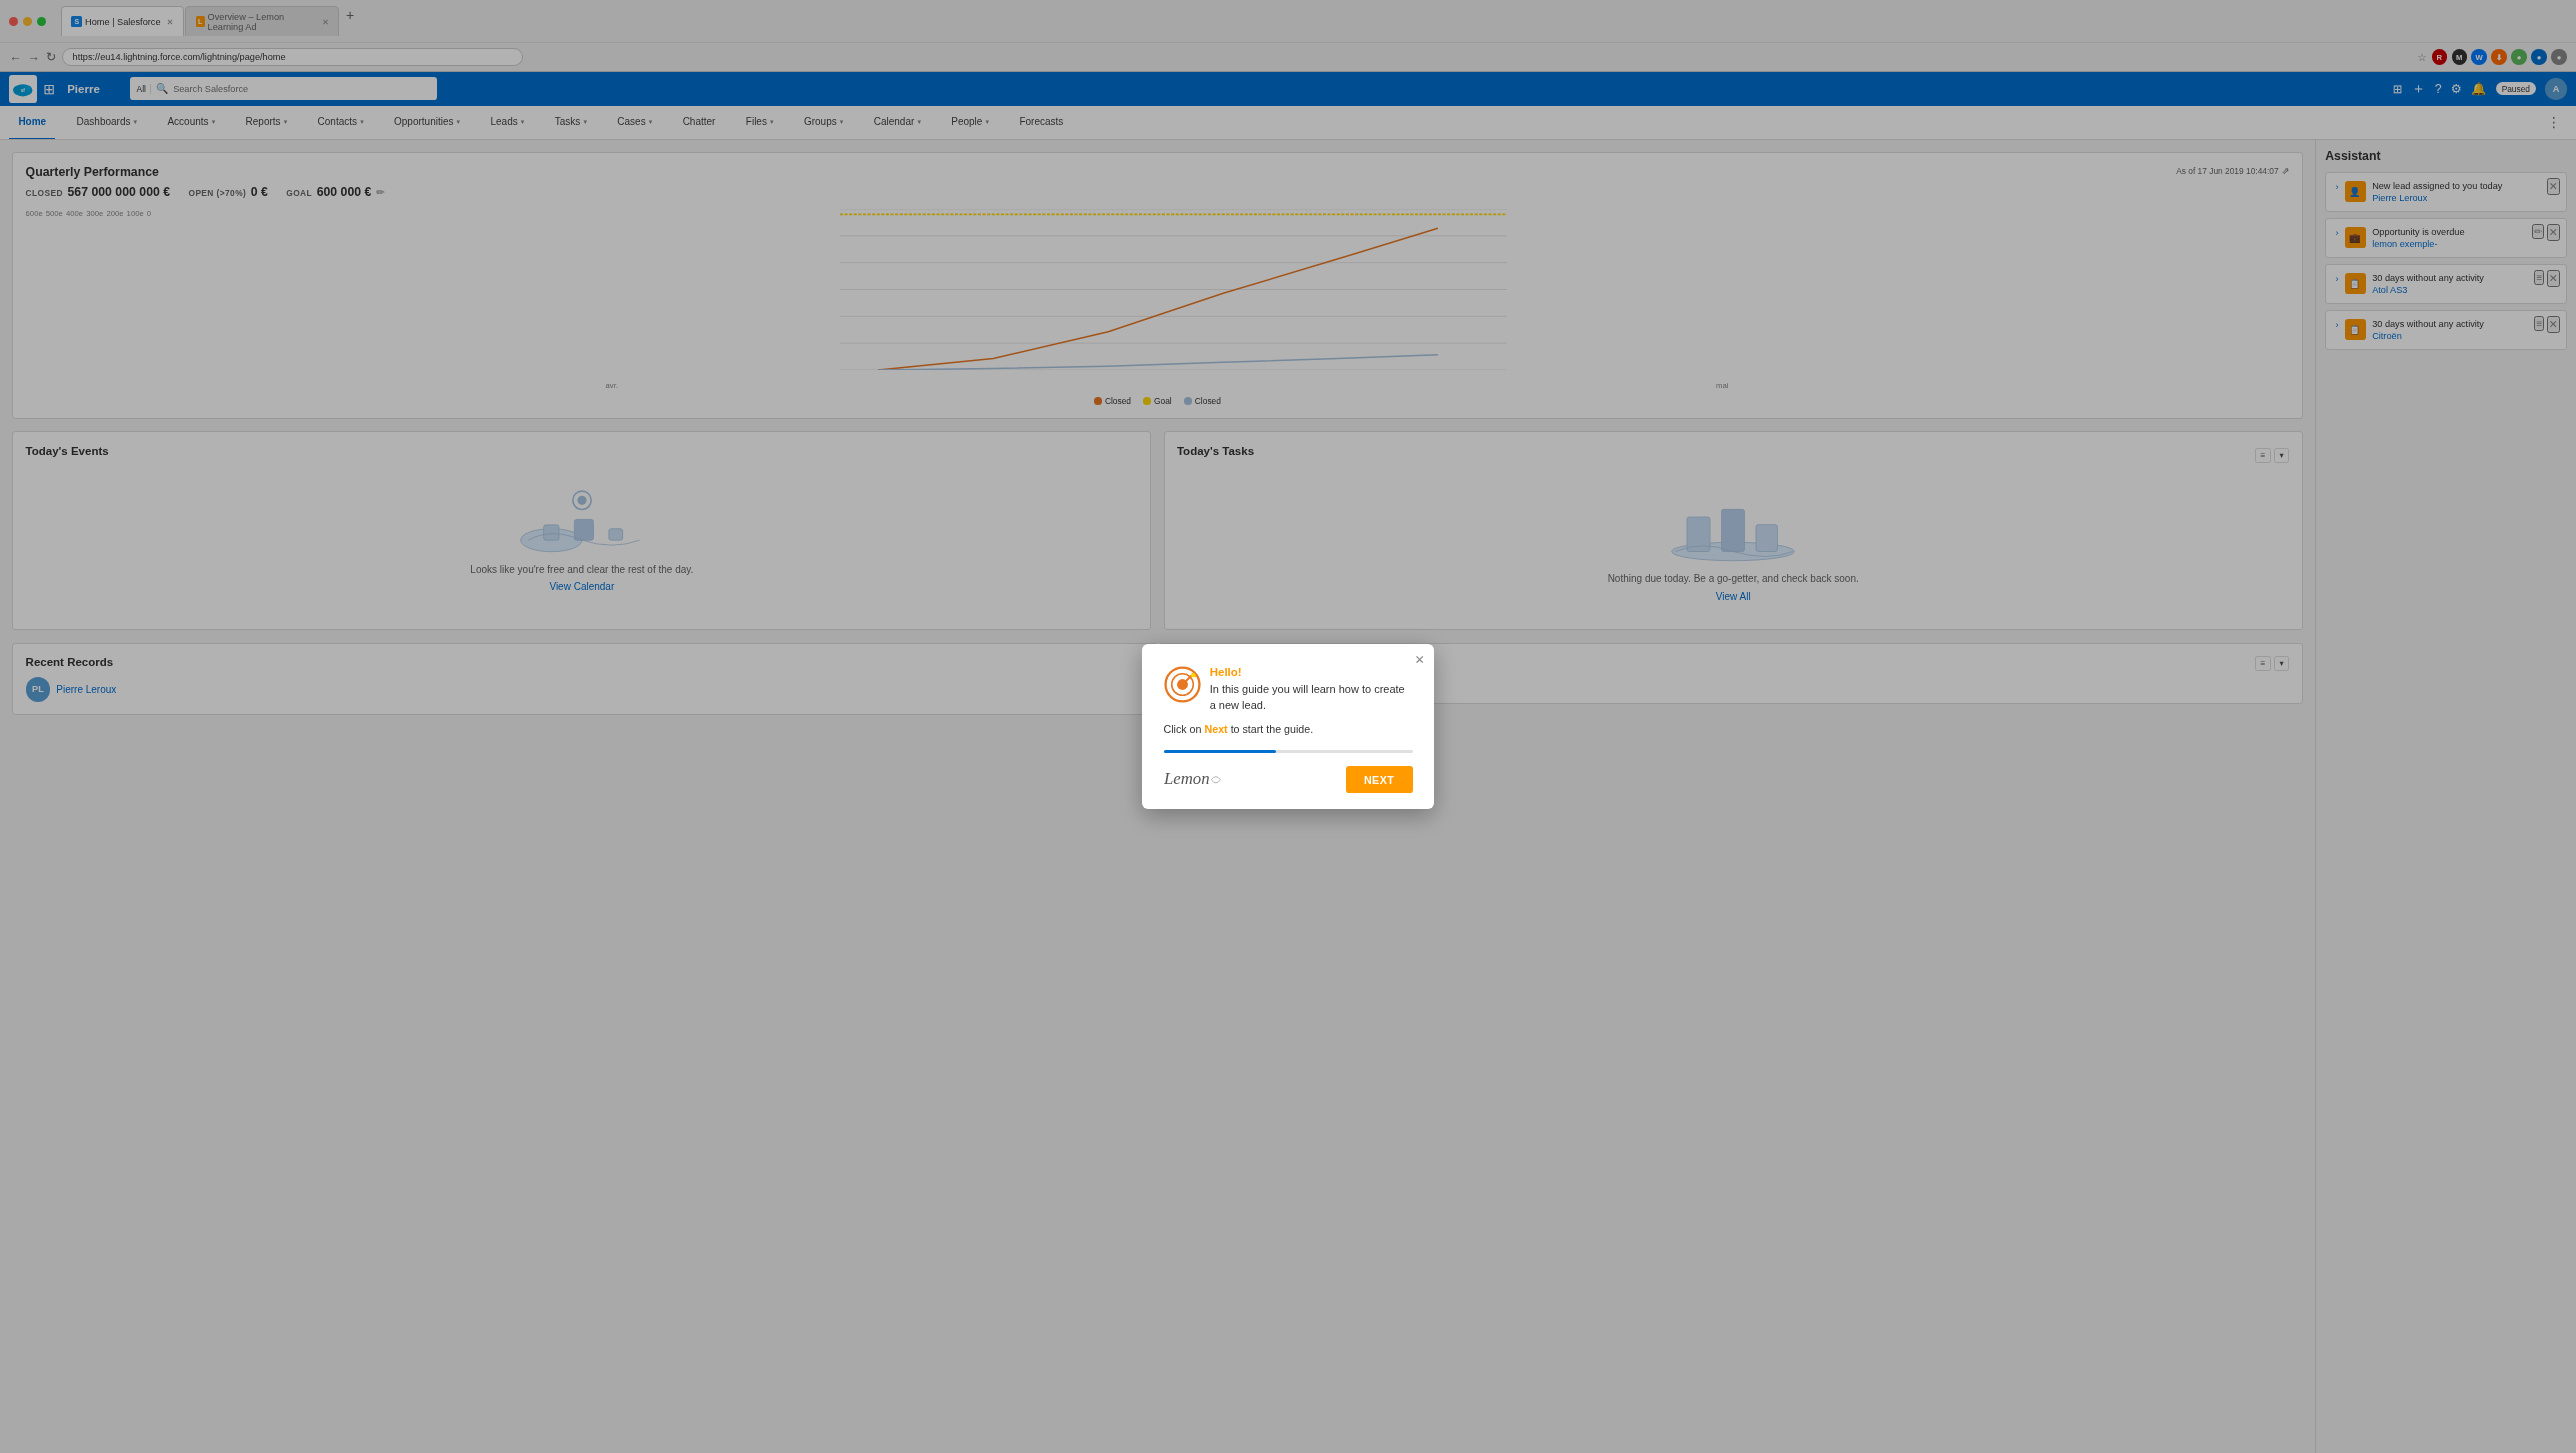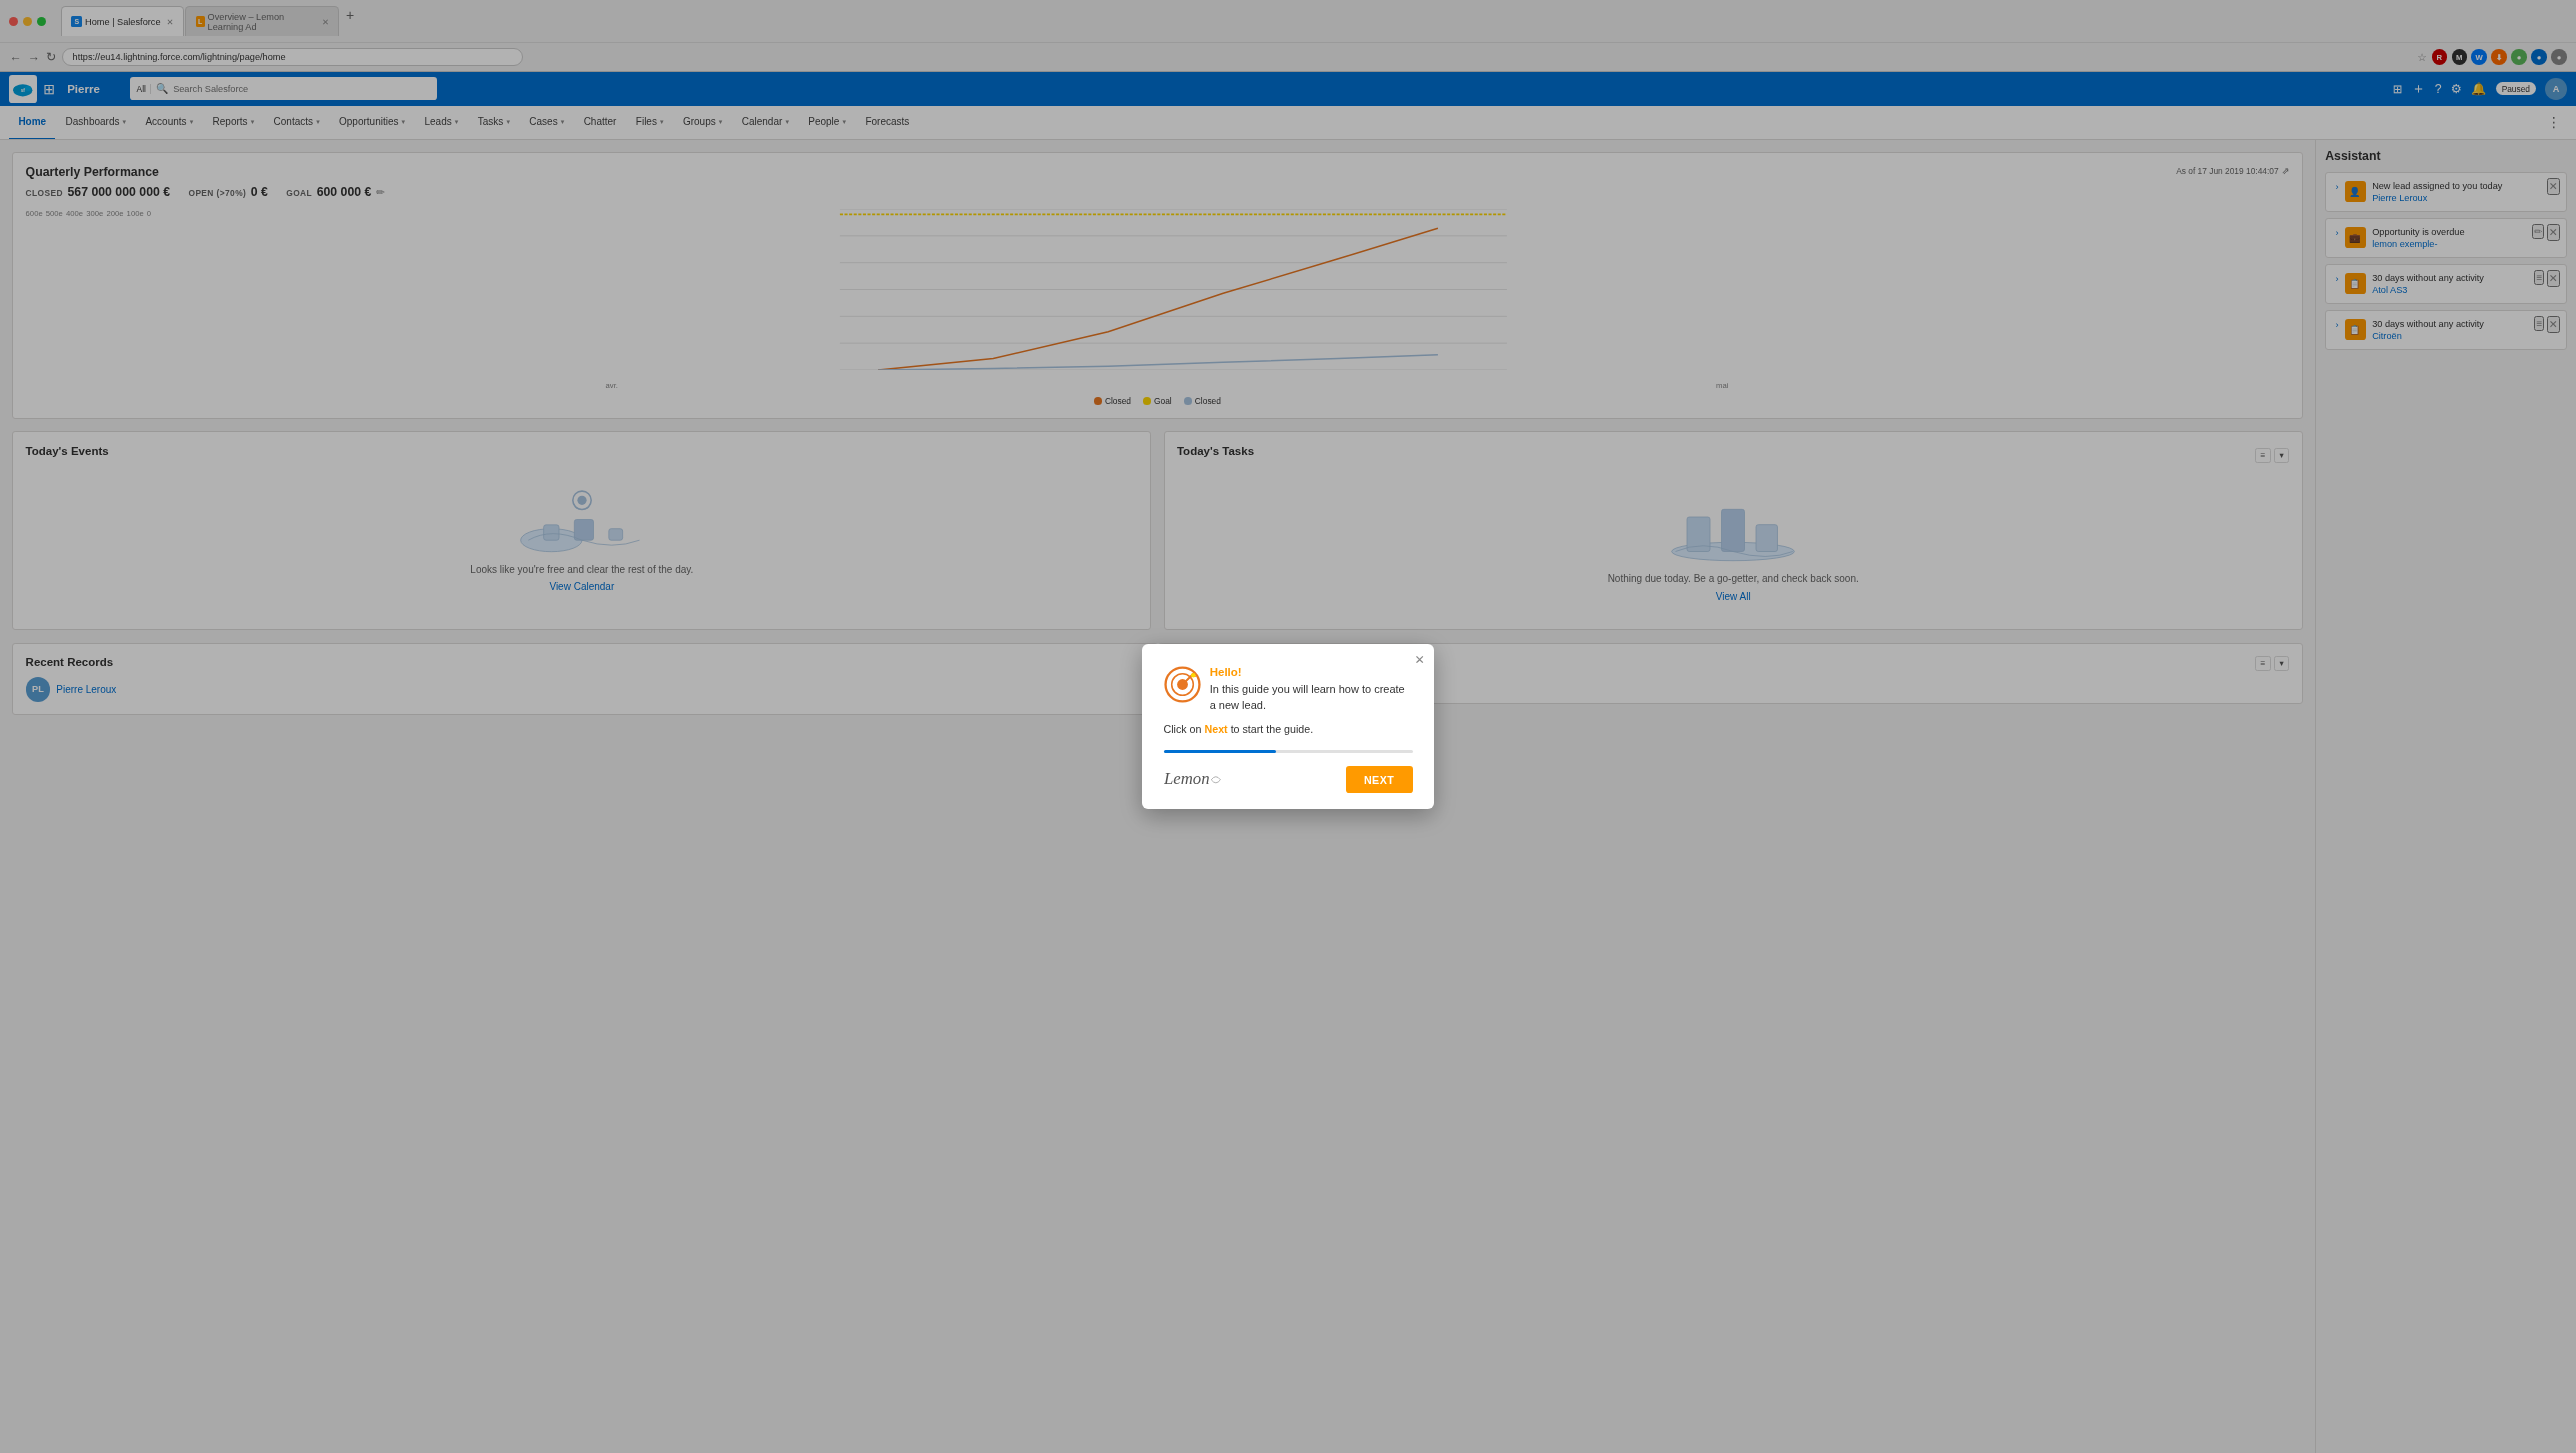--- a/index.html
+++ b/index.html
@@ -37,21 +37,21 @@
     .sf-search-filter { font-size: 8.4px; color: #333; border-right: 0.8px solid #ddd; padding-right: 4.6px; }
     .sf-search-input { border: none; outline: none; font-size: 9.2px; flex: 1; color: #666; }
     .sf-topnav-actions { display: flex; align-items: center; gap: 9.2px; margin-left: auto; }
     .sf-topnav-icon { color: #fff; font-size: 14px; cursor: pointer; }
     .sf-avatar { width: 21.5px; height: 21.5px; border-radius: 50%; background: #5a9fd4; color: #fff; display: flex; align-items: center; justify-content: center; font-size: 9.2px; font-weight: bold; }
     .paused-badge { background: #fff; color: #333; padding: 1.5px 6.1px; border-radius: 7.7px; font-size: 8.4px; }
 
     
     .sf-appnav { background: #fff; border-bottom: 0.8px solid #dddbda; display: flex; align-items: center; height: 34px; padding: 0 9.2px; }
     .sf-appnav-name { font-weight: 700; font-size: 10.7px; color: #0070d2; margin-right: 15.4px; }
-    .sf-appnav-items { display: flex; align-items: center; gap: 1px; flex: 1; }
+    .sf-appnav-items { display: flex; align-items: center; gap: 12px; flex: 1; }
     .sf-nav-item { display: flex; align-items: center; gap: 3.1px; padding: 0 9.2px; height: 34px; font-size: 10px; color: #444; cursor: pointer; border-bottom: 1.5px solid transparent; white-space: nowrap; }
     .sf-nav-item.active { color: #0070d2; border-bottom-color: #0070d2; font-weight: 600; }
     .sf-nav-item .chevron { font-size: 7px; color: #888; }
     .sf-nav-more { color: #666; font-size: 14px; cursor: pointer; padding: 0 6.1px; }
 
     
     .sf-main { display: flex; flex: 1; overflow: hidden; }
     .sf-content { flex: 1; overflow-y: auto; background: #f3f3f3; padding: 12.3px; }
     .sf-sidebar { width: 261px; background: #f3f3f3; border-left: 0.8px solid #dddbda; overflow-y: auto; padding: 9.2px; }
 

